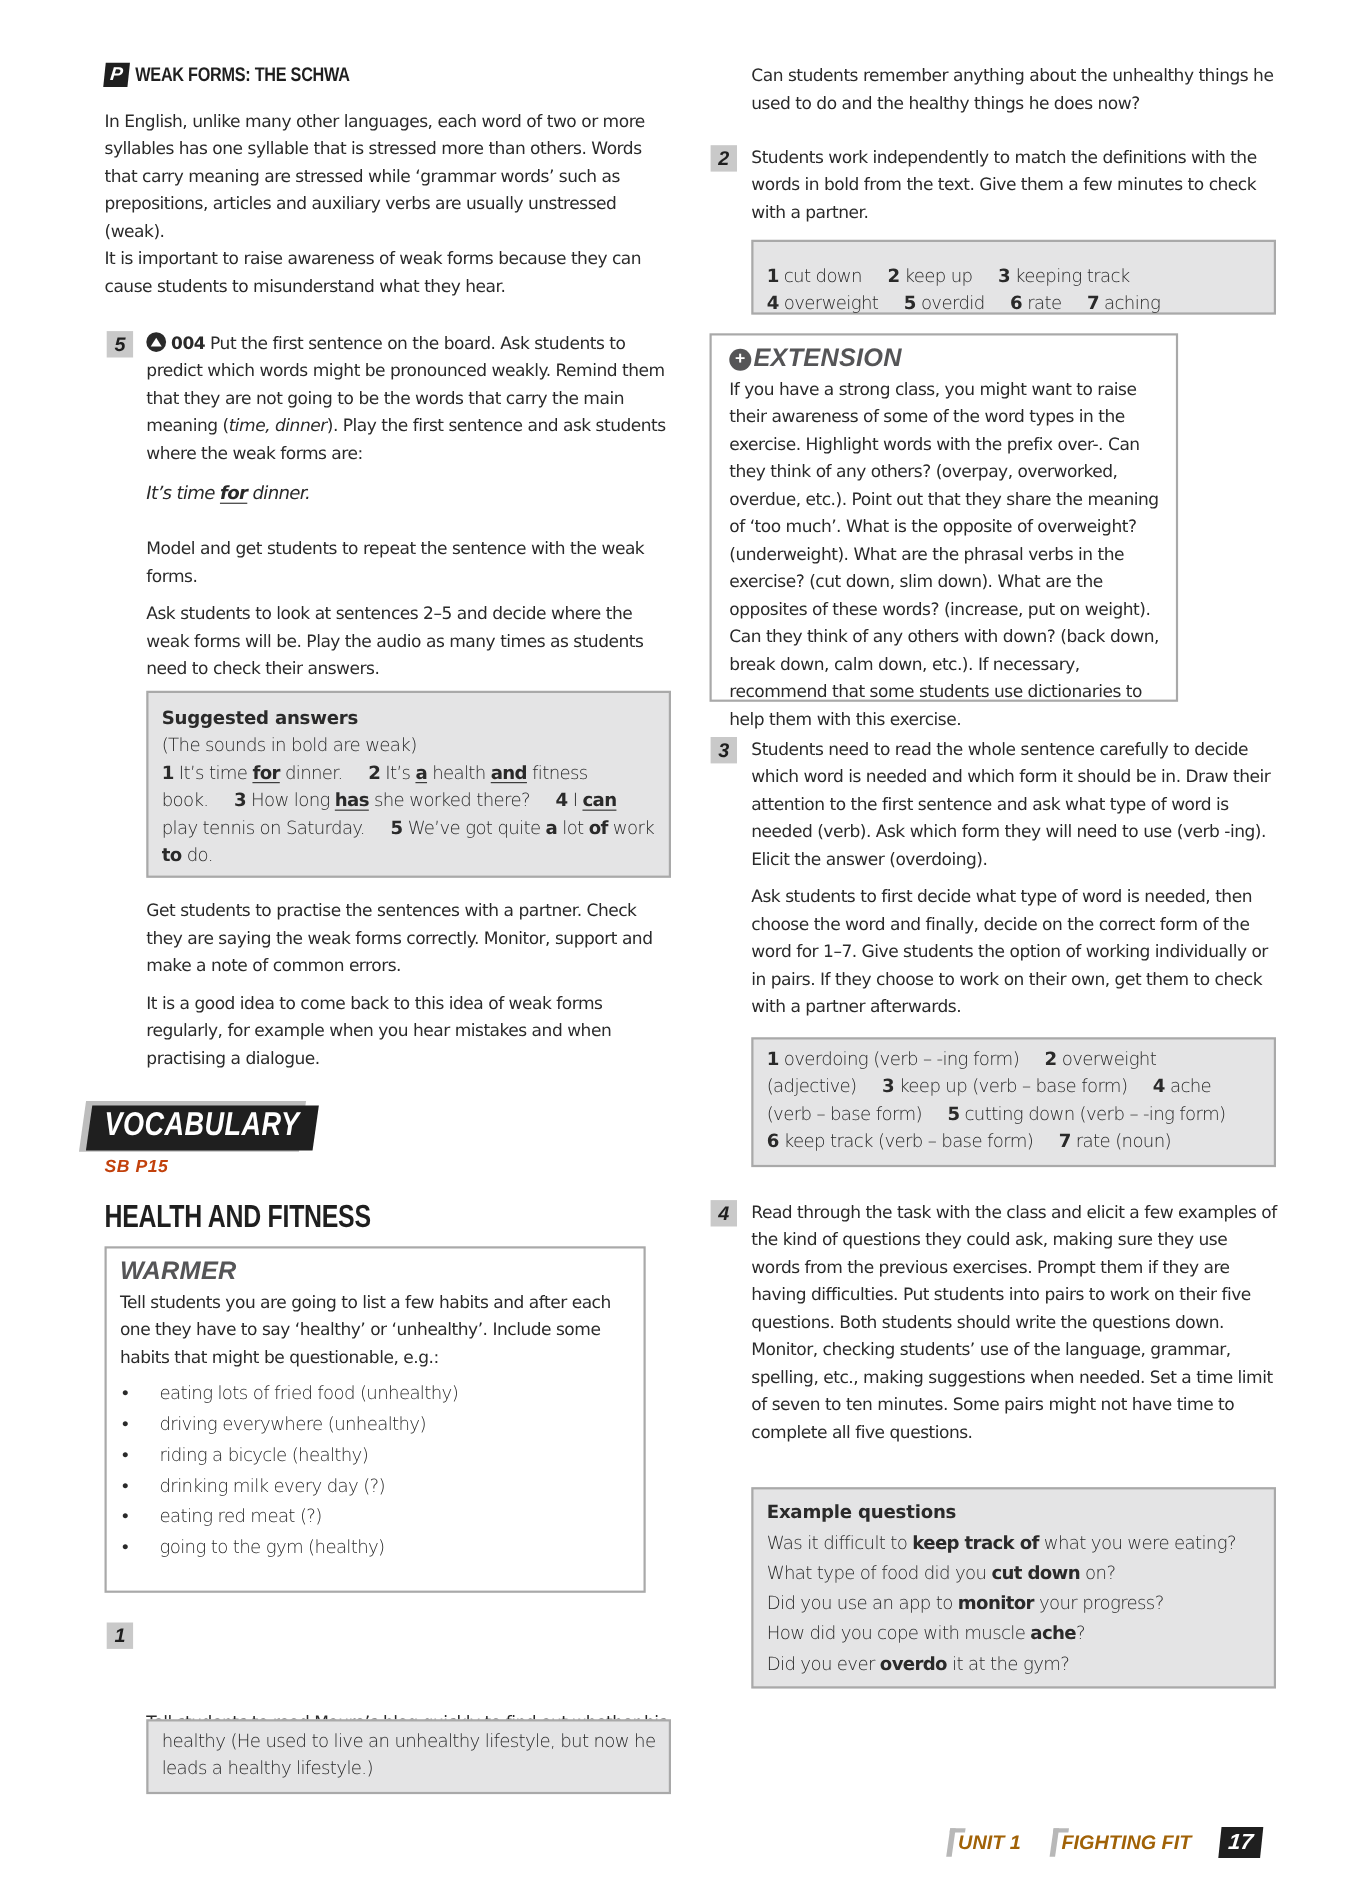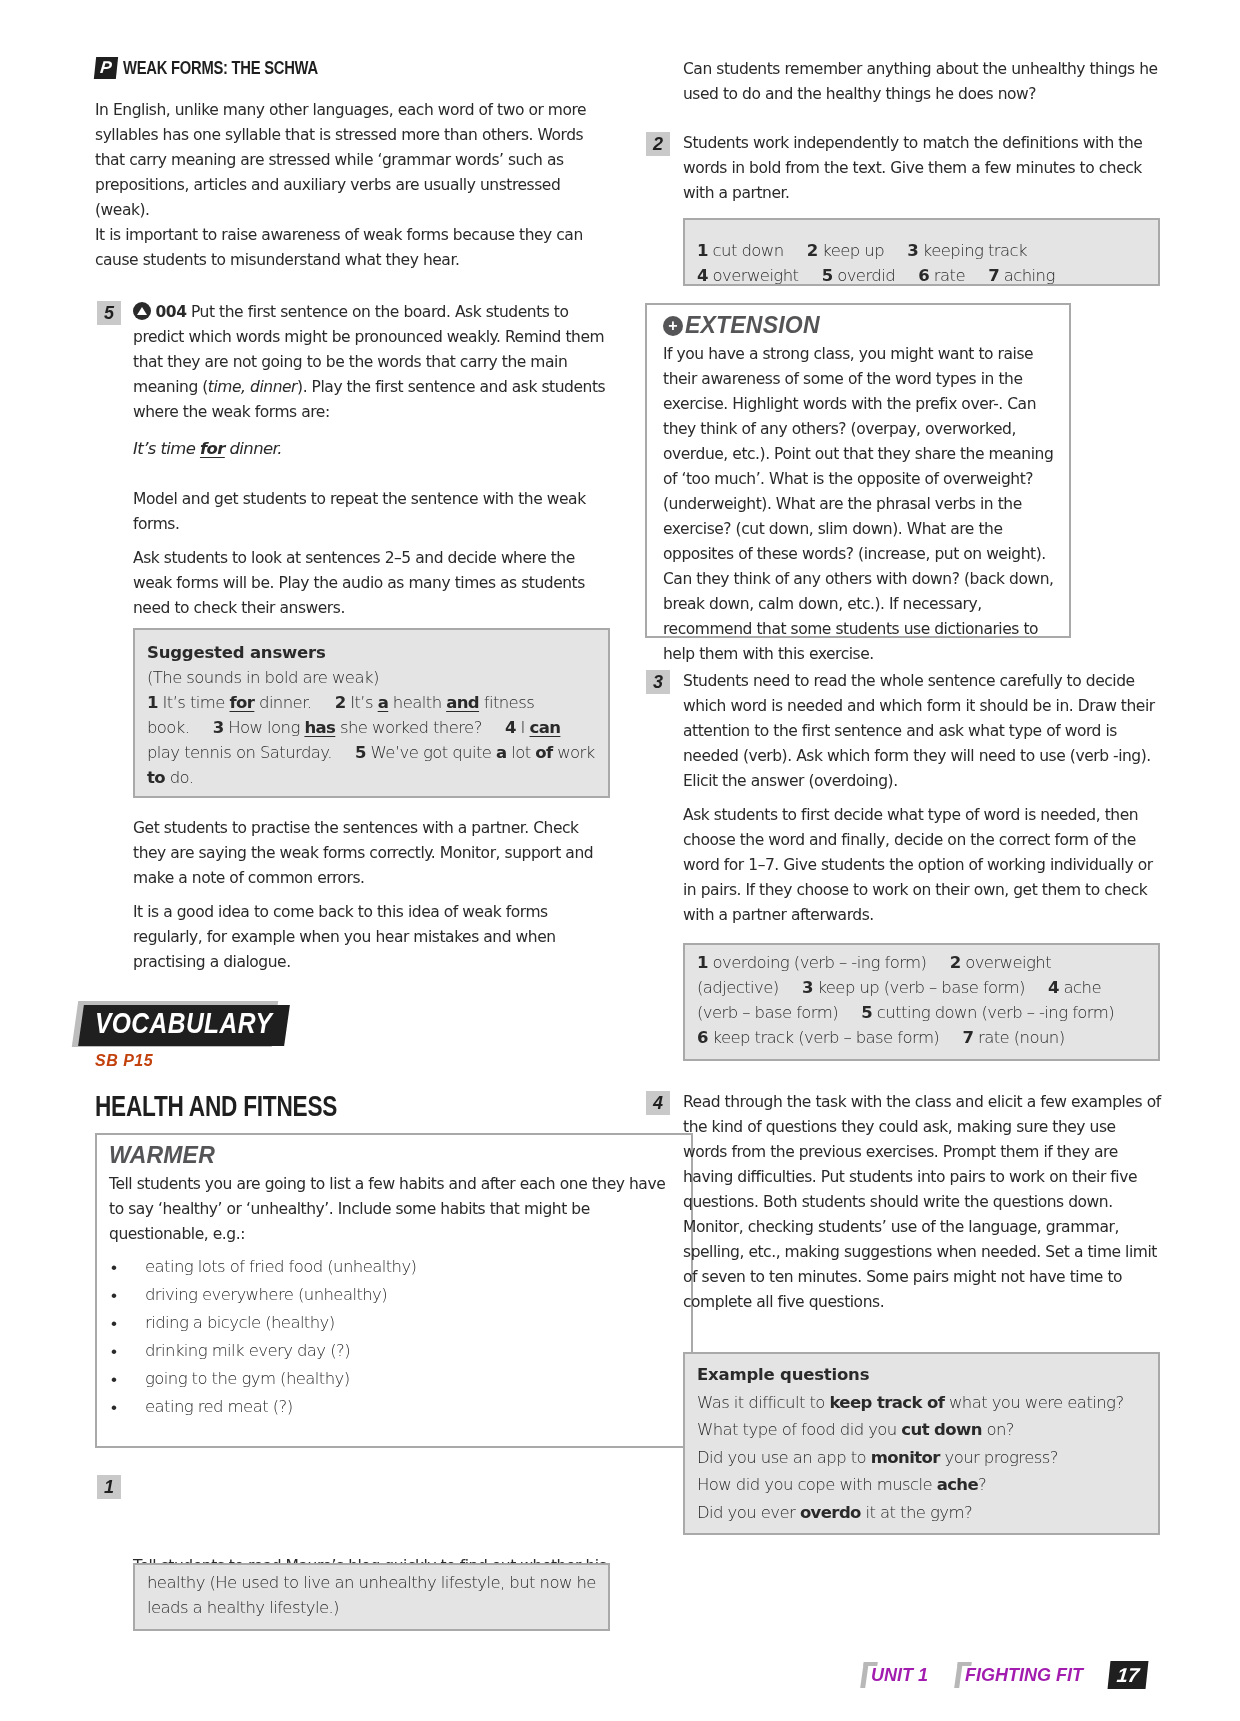--- a/index.html
+++ b/index.html
@@ -23,21 +23,21 @@
   .bullets { list-style:none; margin:6px 0 0 0; padding:0; }
   .bullets li { position:relative; padding-left:36px; }
   .bullets li::before { content:"•"; position:absolute; left:2px; font-size:17px; }
   .vocab-banner { position:absolute; left:75px; top:998px; width:220px; height:50px; }
   .vocab-back { position:absolute; left:0; top:3px; width:200px; height:46px; background:#bdbdbd; transform:skewX(-8deg); }
   .vocab-front { position:absolute; left:6px; top:7px; width:206px; height:41px; background:#1f1f1f; transform:skewX(-8deg); }
   .vocab-text { position:absolute; left:20px; top:8px; color:#fff; font-weight:bold; font-style:italic; font-size:30px;
                 transform:scaleX(0.82); transform-origin:left center; letter-spacing:0.5px; white-space:nowrap; }
   .sb-ref { position:absolute; left:95px; top:1052px; font-weight:bold; font-style:italic; font-size:16px; color:#c2410c; letter-spacing:0.5px; }
   .footer { position:absolute; top:1660px; height:30px; display:flex; align-items:center; }
-  .footer-item { display:flex; align-items:center; gap:4px; font-weight:bold; font-style:italic; font-size:18px; color:#a21caf; }
+  .footer-item { display:flex; align-items:center; gap:4px; font-weight:bold; font-style:italic; font-size:18px; color:#a16207; }
   .footer-tick { width:5px; height:26px; background:#b8b8b8; transform:skewX(-8deg); position:relative; }
   .footer-tick::after { content:""; position:absolute; left:0; top:0; width:14px; height:4px; background:#b8b8b8; }
   .page-num { background:#1f1f1f; color:#fff; font-weight:bold; font-style:italic; font-size:20px; width:38px; height:28px;
               display:flex; align-items:center; justify-content:center; transform:skewX(-6deg); }
   .audio-icon { display:inline-block; width:18px; height:18px; border-radius:50%; background:#2a2a2a; vertical-align:-3px; position:relative; }
   .audio-icon::after { content:""; position:absolute; left:4px; top:5px; border-left:5px solid transparent; border-right:5px solid transparent; border-bottom:8px solid #fff; }
   .plus-icon { display:inline-flex; width:20px; height:20px; border-radius:50%; background:#555557; color:#fff; font-size:16px; font-weight:bold;
                align-items:center; justify-content:center; vertical-align:2px; margin-right:2px; font-style:normal; }
   p { margin:0; }
 </style>
@@ -87,30 +87,30 @@
 
 <div class="vocab-banner">
   <div class="vocab-back"></div>
   <div class="vocab-front"></div>
   <div class="vocab-text">VOCABULARY</div>
 </div>
 <div class="sb-ref">SB P15</div>
 
 <div class="abs condensed-head" style="left:95px; top:1090px; font-size:29px; transform:scaleX(0.78);">HEALTH AND FITNESS</div>
 
-<div class="white-box body-text" style="left:95px; top:1133px; width:598px; height:315px;">
+<div class="white-box body-text" style="left:95px; top:1133px; width:492px; height:315px;">
   <div class="box-heading-grey" style="margin-top:-2px;">WARMER</div>
   <p style="margin-top:4px;">Tell students you are going to list a few habits and after each one they have to say ‘healthy’ or ‘unhealthy’. Include some habits that might be questionable, e.g.:</p>
   <ul class="bullets answer-text" style="line-height:28px; margin-top:6px;">
     <li>eating lots of fried food (unhealthy)</li>
     <li>driving everywhere (unhealthy)</li>
     <li>riding a bicycle (healthy)</li>
     <li>drinking milk every day (?)</li>
+    <li>eating red meat (?)</li>
     <li>going to the gym (healthy)</li>
-    <li>eating red meat (?)</li>
   </ul>
 </div>
 
 <div class="num-badge" style="left:97px; top:1475px;">1</div>
 <p class="abs body-text" style="left:133px; top:1554px; width:478px;">Tell students to read Mauro’s blog quickly to find out whether his lifestyle is healthy or unhealthy. Set a time limit of one minute to encourage the correct reading style.</p>
 
 <div class="grey-box answer-text" style="left:133px; top:1563px; width:477px; height:68px; padding-top:5px;">
   <span>healthy (He used to live an unhealthy lifestyle, but now he leads a healthy lifestyle.)</span>
 </div>
 

